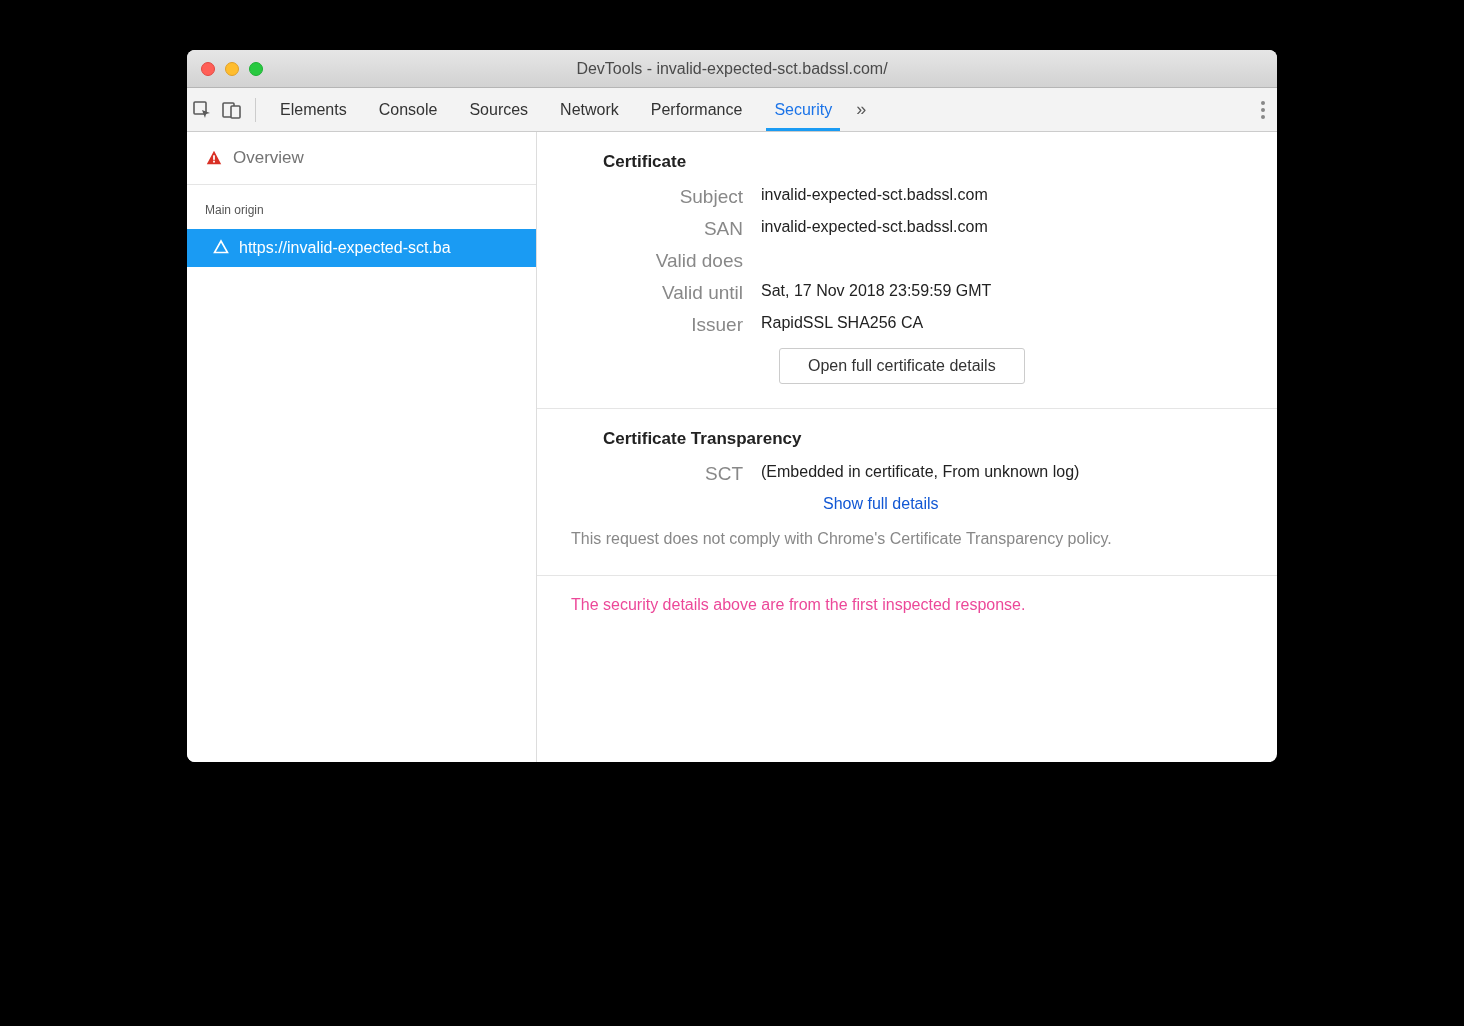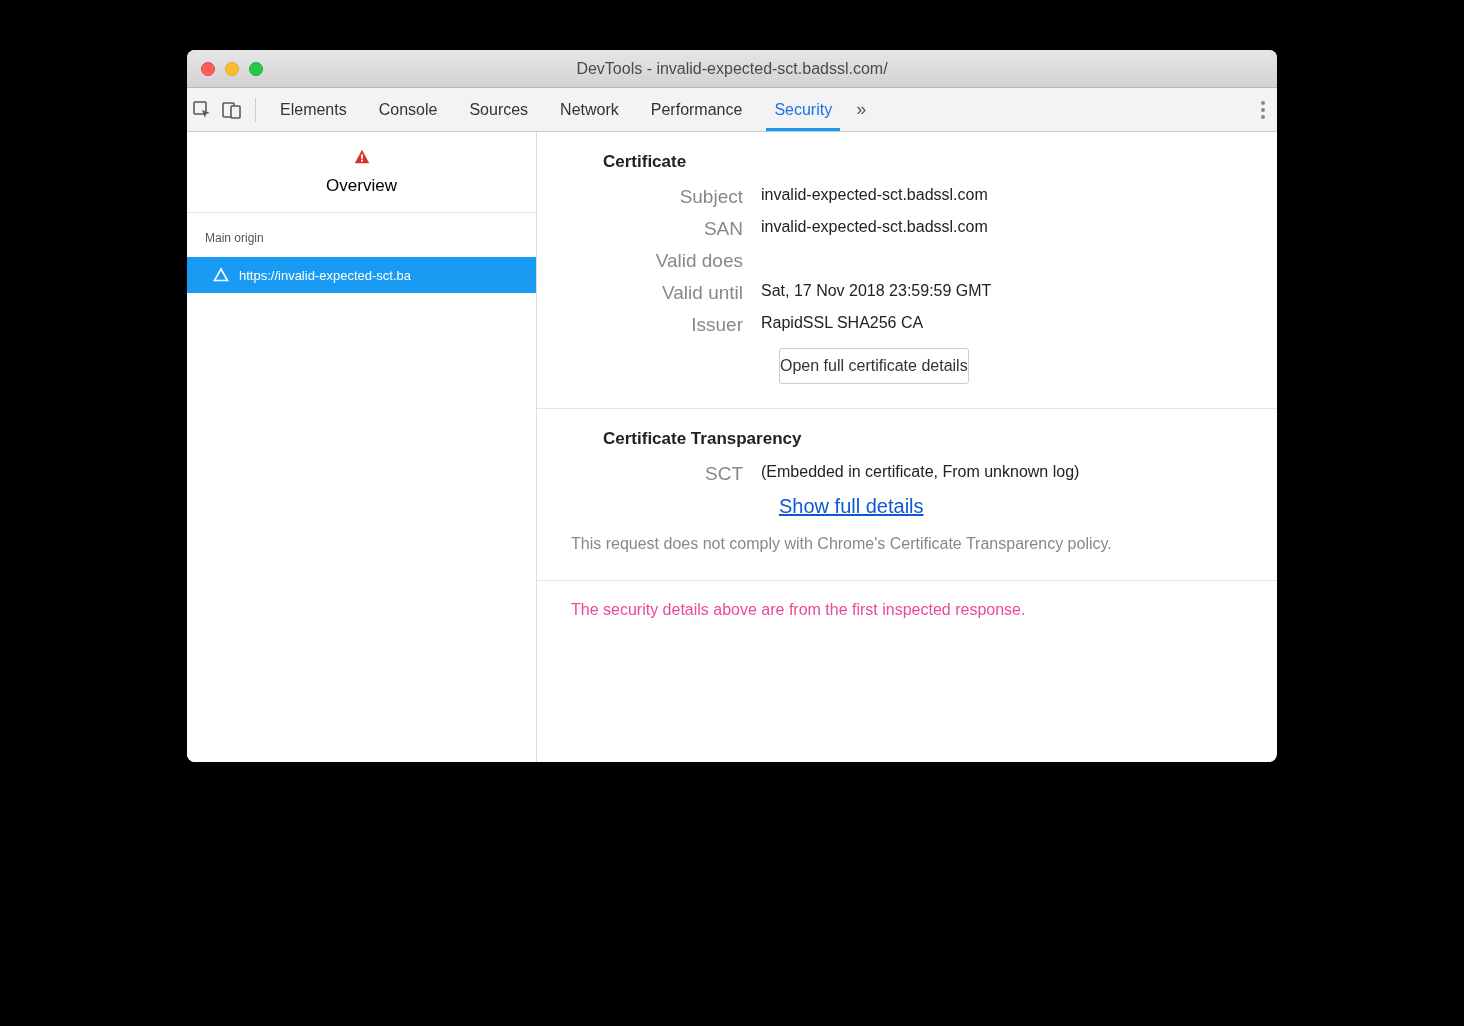--- a/index.html
+++ b/index.html
@@ -44,34 +44,34 @@
 }
 .tb-icon { width: 30px; height: 30px; display:flex; align-items:center; justify-content:center; color:#5a5a5a; }
 .divider { width: 1px; height: 24px; background: #ccc; margin: 0 8px; }
 .tabs { display: flex; gap: 0; align-items: stretch; height: 100%; }
 .tab { padding: 0 16px; display:flex; align-items:center; font-size: 16px; color: #333; cursor: pointer; position: relative; }
 .tab.active { color: #1a73e8; }
 .tab.active::after { content:""; position:absolute; left:8px; right:8px; bottom:0; height:3px; background:#1a9bf3; }
 .tb-spacer { flex: 1; }
 .content { display:flex; height: 630px; }
 .sidebar { width: 350px; background:#fff; border-right:1px solid #ddd; }
-.overview-row { display:flex; align-items:center; gap:10px; padding: 16px 18px; border-bottom:1px solid #e5e5e5; font-size:17px; color:#000000;flex-direction:column; }
+.overview-row { display:flex; align-items:center; gap:10px; padding: 16px 18px; border-bottom:1px solid #e5e5e5; font-size:17px; color:#737373; }
 .warn-icon { width:18px; height:18px; }
 .section-label { padding: 18px 18px 12px; color:#555; font-size:12px; }
-.origin-row { display:flex; align-items:center; gap:10px; padding:10px 18px 10px 26px; font-size:13px; color:#fff; background:#1a9bf3; white-space:nowrap; overflow:hidden; }
+.origin-row { display:flex; align-items:flex-start; gap:10px; padding:10px 18px 10px 26px; font-size:16px; color:#fff; background:#1a9bf3; white-space:nowrap; overflow:hidden; }
 .tri-icon { width:16px; height:16px; flex-shrink:0; }
 .main { flex:1; overflow:auto; }
 .sec { padding: 20px 34px 24px; border-bottom:1px solid #e5e5e5; }
 .sec h3 { font-size:17px; font-weight:600; color:#222; margin-bottom:14px;margin-left:32px; }
 .kv { display:flex; margin-bottom:10px; }
 .kv .k { width:190px; text-align:right; color:#888; font-size:19px; padding-right:18px; }
 .kv .v { flex:1; color:#222; font-size:16px; }
 .btnrow { padding-left:208px; margin-top:12px; }
-.btn { display:inline-block; border:1px solid #ccc; border-radius:3px; padding:8px 0; font-size:16px; color:#333; background:#fff; cursor:pointer; }
-.link { color:#1157d4; text-decoration:underline; cursor:pointer; font-size:20px; }
+.btn { display:inline-block; border:1px solid #ccc; border-radius:3px; padding:8px 28px; font-size:16px; color:#333; background:#fff; cursor:pointer; }
+.link { color:#1157d4; cursor:pointer; font-size:16px;margin-left:44px; }
 .linkrow { padding-left:208px; margin:8px 0 14px; }
 .note { color:#888; font-size:16px; line-height:1.5; }
 .footer-note { padding:20px 34px; color:#ec4899; font-size:16px; }
 .chev { font-size:18px; color:#5a5a5a; padding:0 8px; cursor:pointer; }
 .dots { width:28px; display:flex; flex-direction:column; gap:3px; align-items:center; cursor:pointer; }
 .dots span { width:4px; height:4px; border-radius:50%; background:#888; }
 </style>
 </head>
 <body>
 

